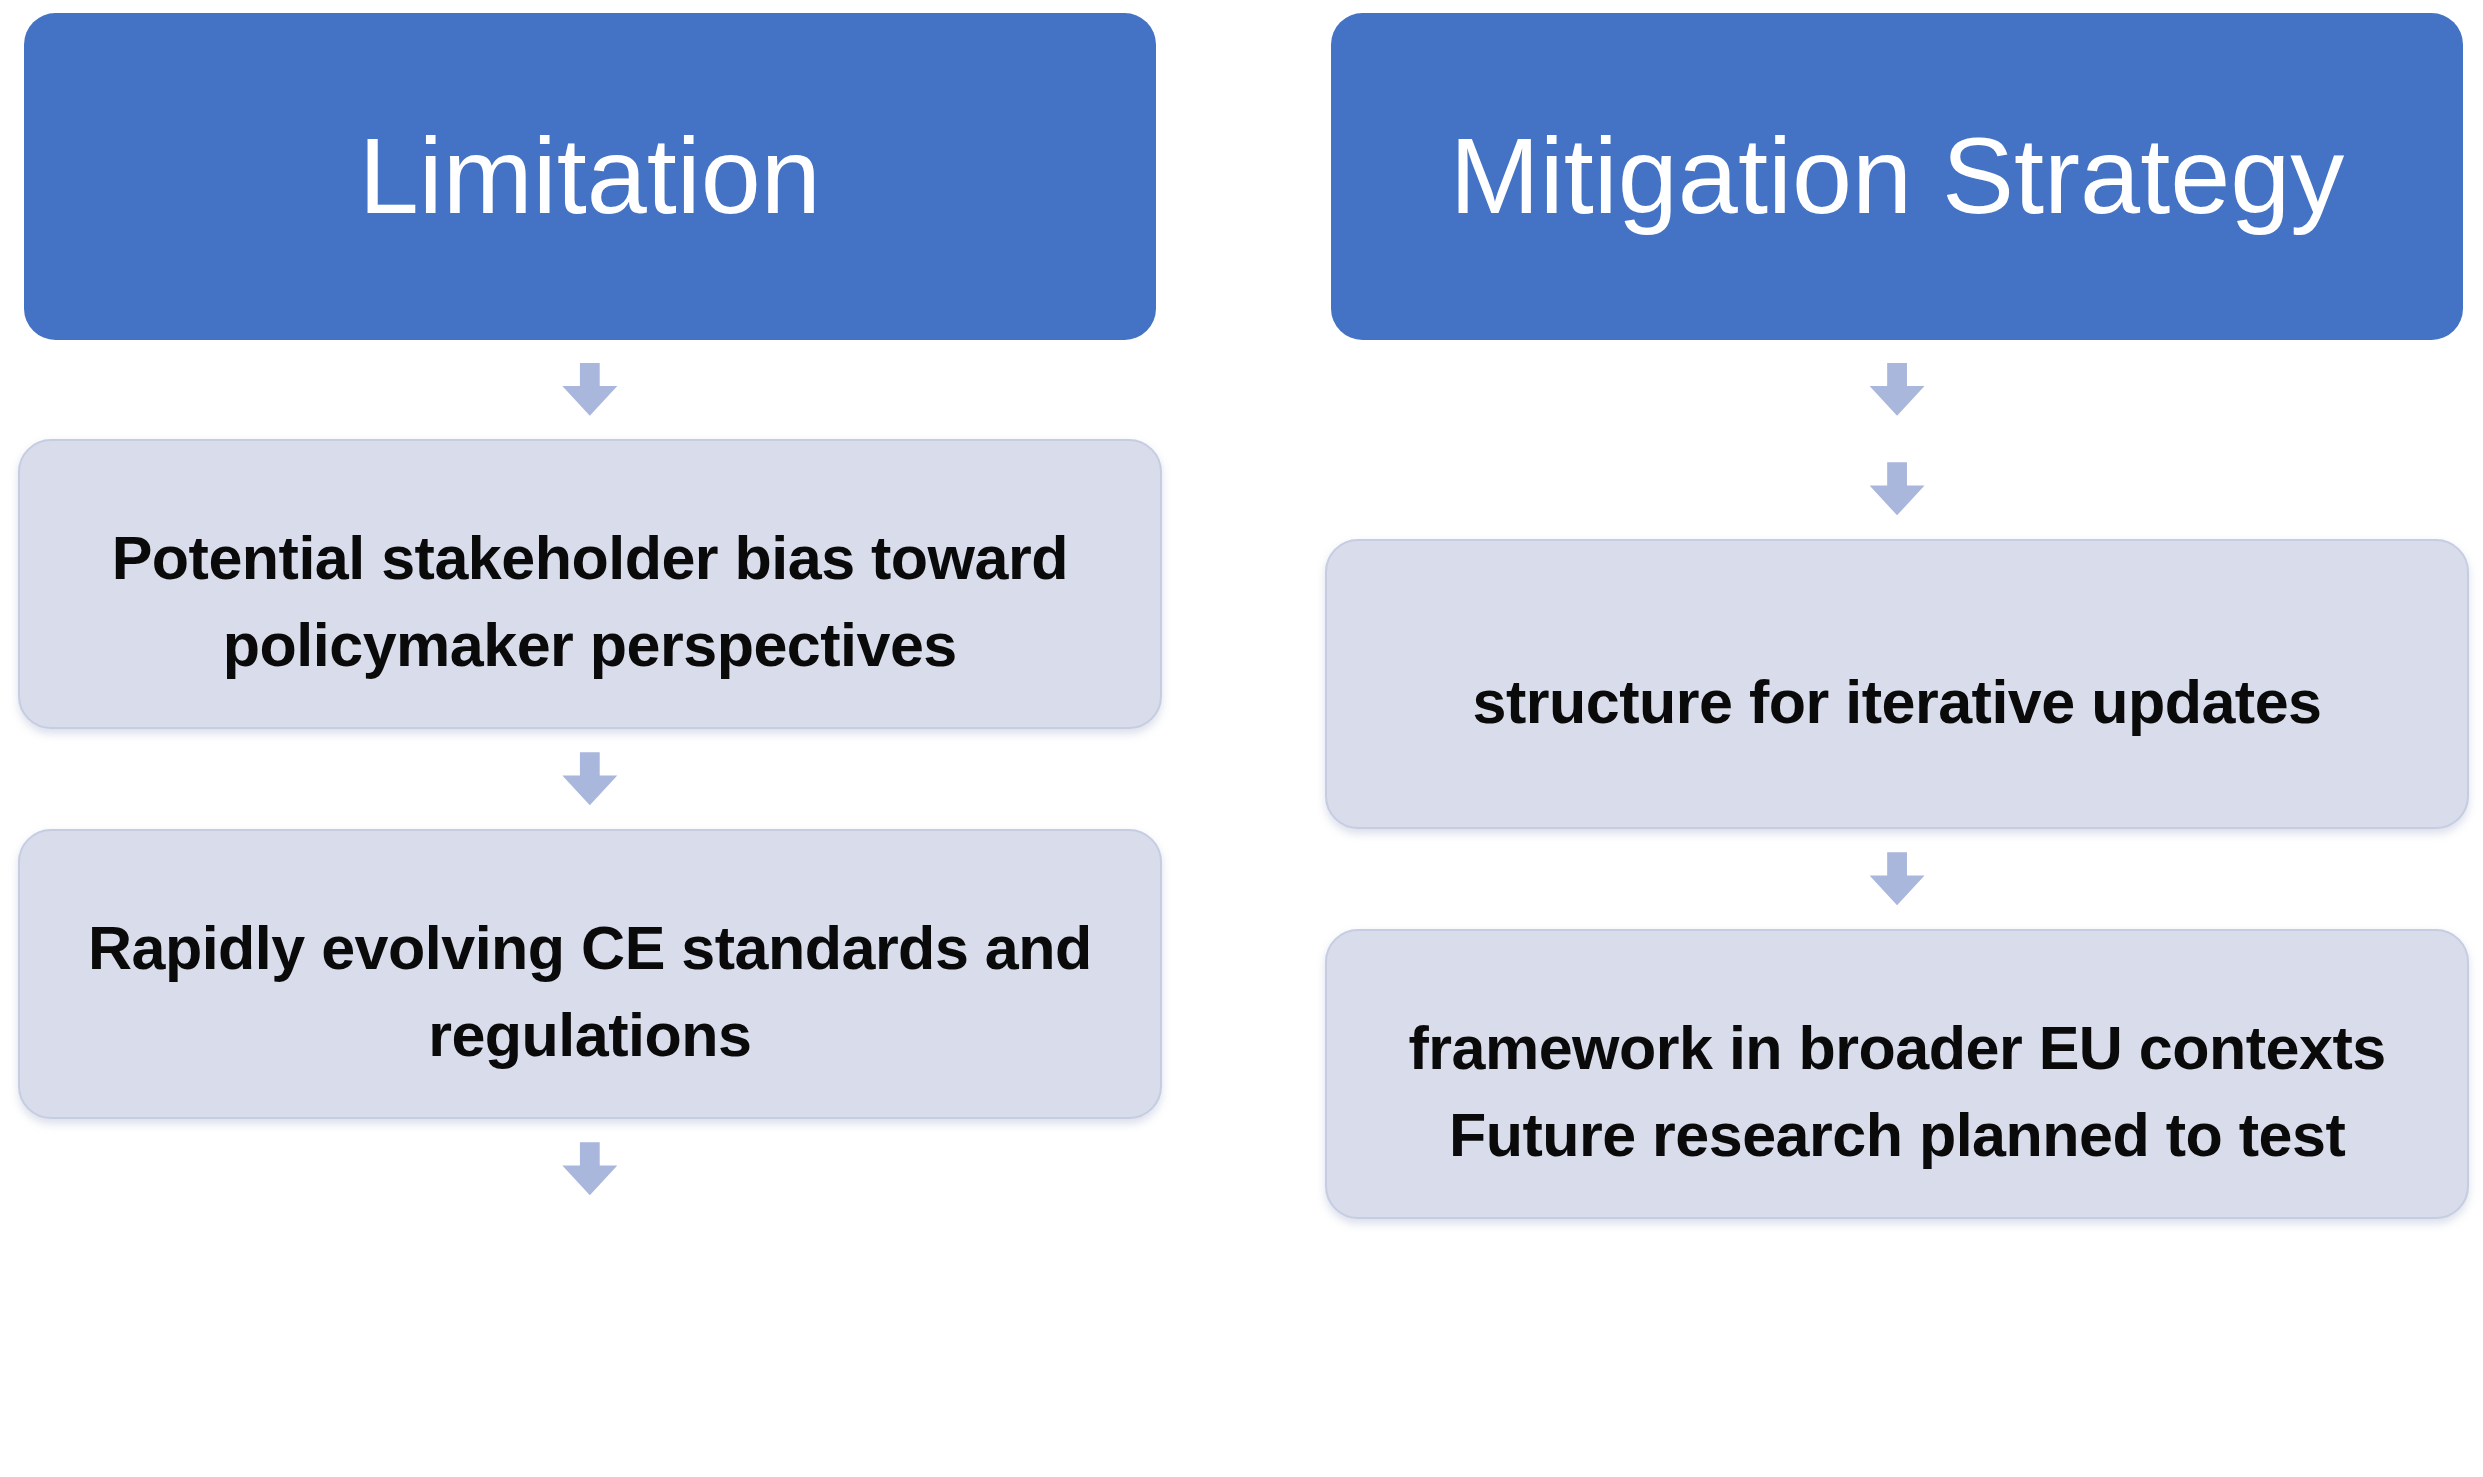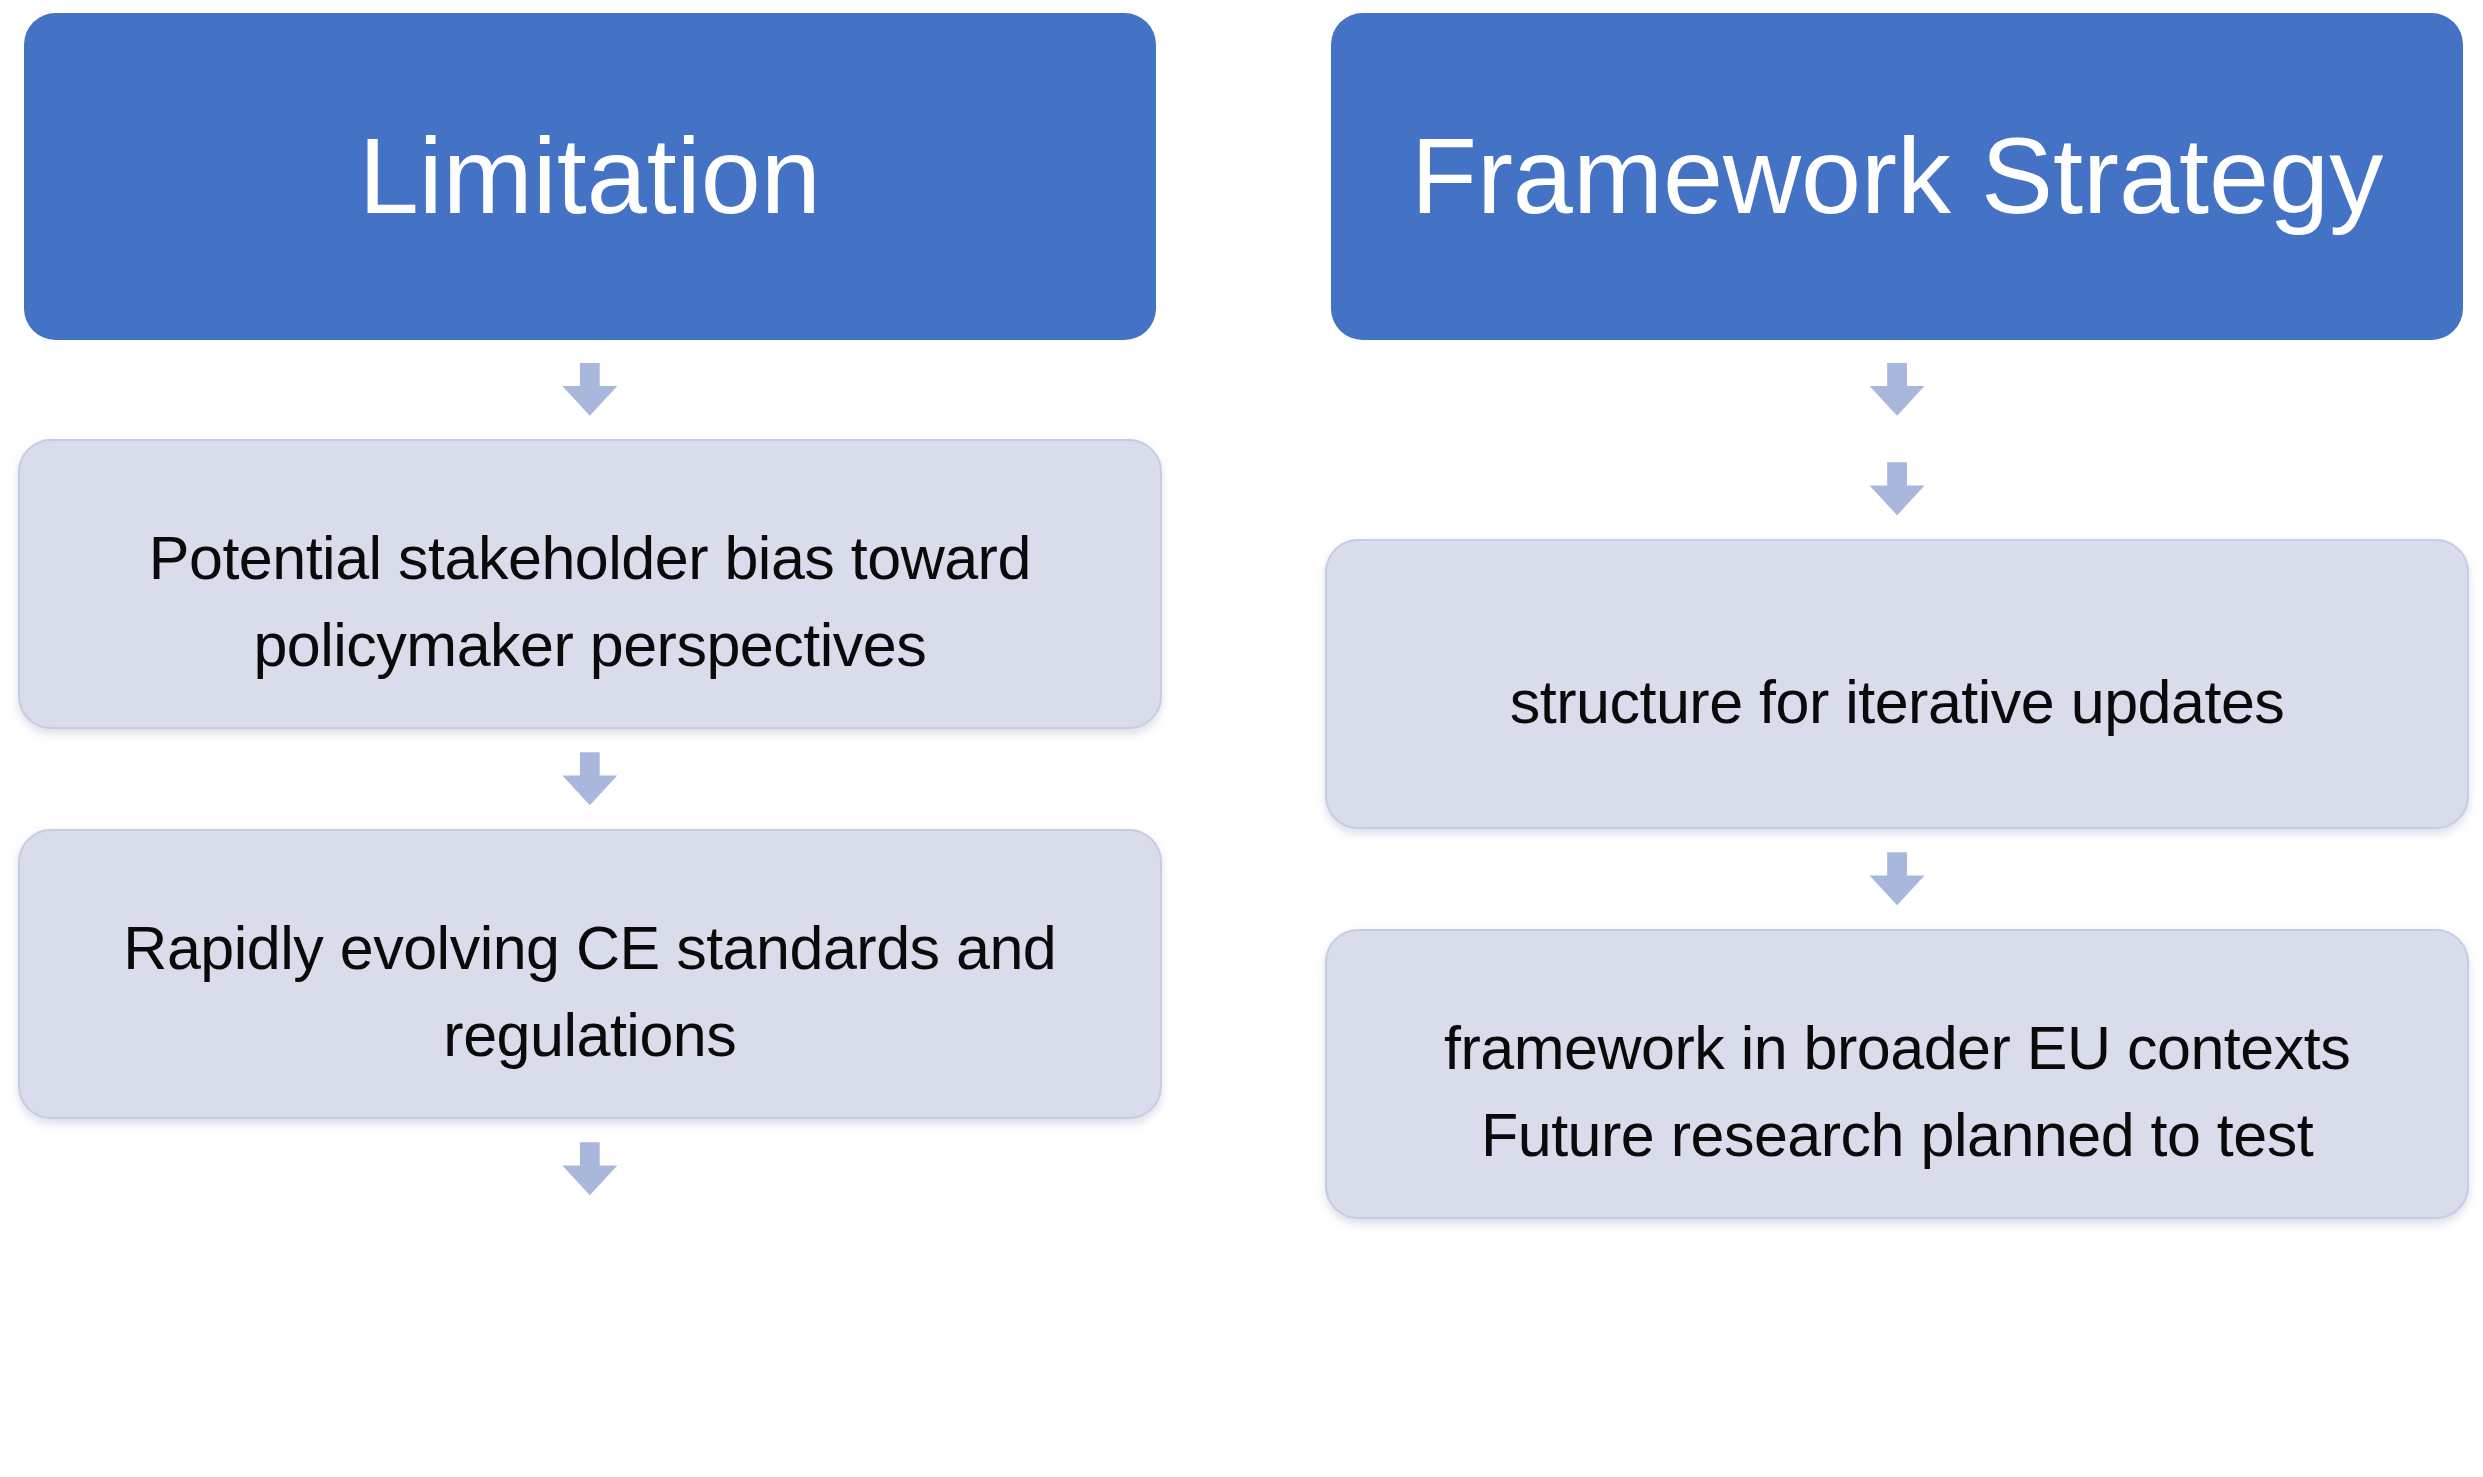--- a/index.html
+++ b/index.html
@@ -72,20 +72,21 @@
     align-items:center;
     justify-content:center;
   }
   .line{
     color:var(--box-text);
     font-size:61px;
     line-height:87px;
     letter-spacing:-0.5px;
     white-space:nowrap;
     text-align:center;
+    font-weight:bold;
   }
 </style>
 </head>
 <body>
 
 <div class="canvas">
 
   <div class="column">
     <div class="header-box">
       <span class="header-label">Limitation</span>
@@ -114,21 +115,21 @@
     </div>
 
     <div class="arrow-row tall">
       <div class="down-arrow"></div>
     </div>
 
   </div>
 
   <div class="column">
     <div class="header-box">
-      <span class="header-label">Framework Strategy</span>
+      <span class="header-label">Mitigation Strategy</span>
     </div>
 
     <div class="arrow-row">
       <div class="down-arrow"></div>
     </div>
 
 
     <div class="arrow-row tall">
       <div class="down-arrow"></div>
     </div>

